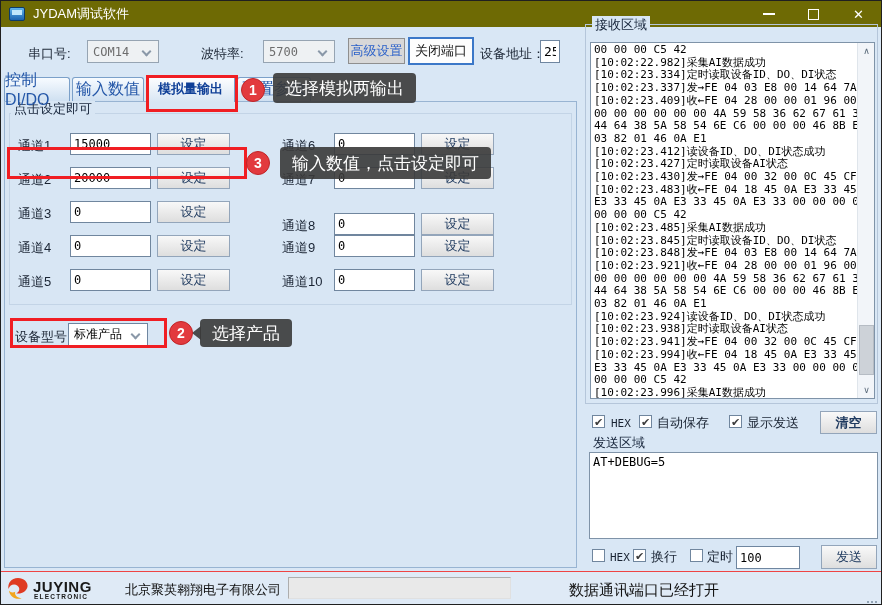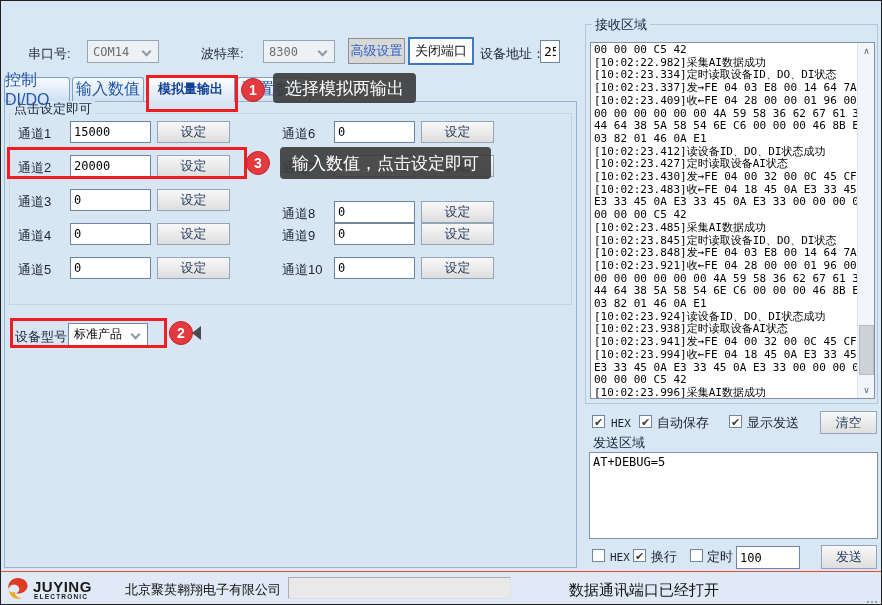--- a/index.html
+++ b/index.html
@@ -41,21 +41,21 @@
        color:#0f3f97;font-size:13px;z-index:3;}
   .tab1{left:3px;width:66px;}
   .tab2{left:71px;width:72px;}
   .tab3{left:145px;width:89px;}
   .tab4{left:236px;width:74px;}
 
   .tabpage{position:absolute;left:3px;top:100px;width:573px;height:467px;background:#d8e6f4;
            border:1px solid #98b4d2;z-index:1;}
   .groupbox{position:absolute;left:4px;top:11px;width:563px;height:192px;border:1px solid #c3d4e6;}
   .grouplabel{position:absolute;left:6px;top:-2px;background:#d8e6f4;padding:0 3px;font-size:13px;color:#16243a;}
-  .chrow{position:absolute;height:36px;}
+  .chrow{position:absolute;height:36px;margin-top:12px;}
   .chlabel{position:absolute;left:0;top:4px;font-size:13px;color:#1a2433;white-space:nowrap;}
   .chinput{position:absolute;left:52px;top:0;width:81px;height:22px;border:1px solid #70869e;background:#fff;
            font-family:"DejaVu Sans Mono",monospace;font-size:12px;padding:0 3px;}
   .chbtn{position:absolute;left:139px;top:0;width:73px;height:22px;background:linear-gradient(#f8f8f8,#dedede);
          border:1px solid #93a5ba;color:#1f3a5f;font-size:13px;text-align:center;line-height:20px;}
 
   
   .rgroupbox{position:absolute;border:1px solid #b5c6da;}
   .rgrouplabel{position:absolute;background:#d9e7f5;padding:0 3px;font-size:13px;color:#16243a;z-index:2;}
   .logbox{position:absolute;left:589px;top:41px;width:285px;height:357px;background:#fff;border:1px solid #7f93a8;overflow:hidden;}
@@ -93,29 +93,44 @@
   .ann-tip{position:absolute;background:rgba(58,58,58,0.9);color:#fff;border-radius:4px;font-size:17px;
            display:flex;align-items:center;padding:0 12px;white-space:nowrap;z-index:45;}
   .ann-arrow{position:absolute;width:0;height:0;border-top:7px solid transparent;border-bottom:7px solid transparent;
              border-right:9px solid rgba(58,58,58,0.9);z-index:45;}
 </style>
 </head>
 <body>
 
 <div id="window">
 
+  <div class="titlebar">
+    <div class="appicon"></div>
+    <span class="apptitle">JYDAM调试软件</span>
+    <div class="winbtns">
+      <div class="winbtn">
+          <span class="minglyph"></span>
+        </div>
+      <div class="winbtn">
+          <span class="maxglyph"></span>
+        </div>
+      <div class="winbtn">
+          <span>✕</span>
+        </div>
+    </div>
+  </div>
 
   <span class="lbl" style="left:27px;top:44px;">串口号:</span>
   <div class="combo" style="left:86px;top:39px;width:72px;">
     <span>COM14</span>
     <span class="chev"></span>
   </div>
   <span class="lbl" style="left:200px;top:44px;">波特率:</span>
   <div class="combo" style="left:262px;top:39px;width:72px;">
-    <span>8300</span>
+    <span>5700</span>
     <span class="chev"></span>
   </div>
   <div class="btn btn-adv">高级设置</div>
   <div class="btn btn-closeport">关闭端口</div>
   <span class="lbl" style="left:479px;top:44px;">设备地址：</span>
   <div style="position:absolute;left:539px;top:39px;width:20px;height:23px;">
     <input class="tbx" value="254" style="">
   </div>
 
   <div class="tab tab1">控制DI/DO</div>
@@ -224,21 +239,21 @@
       <div class="varrow" style="bottom:0;">∨</div>
     </div>
   </div>
 
   <span class="cbbox on" style="left:591px;top:414px;"><i class="check">✔</i></span>
   <span class="cblabel hexlabel" style="left:610px;top:416px;">HEX</span>
   <span class="cbbox on" style="left:638px;top:414px;"><i class="check">✔</i></span>
   <span class="cblabel" style="left:656px;top:413px;">自动保存</span>
   <span class="cbbox on" style="left:728px;top:414px;"><i class="check">✔</i></span>
   <span class="cblabel" style="left:746px;top:413px;">显示发送</span>
-  <div class="btn" style="left:819px;top:410px;width:57px;height:23px;">清空</div>
+  <div class="btn" style="left:819px;top:410px;width:57px;height:23px;font-weight:bold;">清空</div>
 
   <span class="rgrouplabel" style="left:589px;top:433px;">发送区域</span>
   <div class="sendbox">
     <pre class="sendpre">AT+DEBUG=5</pre>
   </div>
 
   <span class="cbbox" style="left:591px;top:548px;"><i class="check">✔</i></span>
   <span class="cblabel hexlabel" style="left:609px;top:550px;">HEX</span>
   <span class="cbbox on" style="left:632px;top:548px;"><i class="check">✔</i></span>
   <span class="cblabel" style="left:650px;top:547px;">换行</span>
@@ -266,14 +281,15 @@
   <div class="ann-circle" style="left:240px;top:77px;">1</div>
   <div class="ann-tip" style="left:272px;top:72px;height:30px;">选择模拟两输出</div>
 
   <div class="ann-rect" style="left:6px;top:146px;width:240px;height:32px;"></div>
   <div class="ann-circle" style="left:245px;top:150px;">3</div>
   <div class="ann-tip" style="left:279px;top:146px;height:32px;">输入数值，点击设定即可</div>
 
   <div class="ann-rect" style="left:9px;top:317px;width:157px;height:30px;"></div>
   <div class="ann-circle" style="left:168px;top:320px;">2</div>
   <div class="ann-arrow" style="left:191px;top:325px;"></div>
+  <div class="ann-tip" style="left:199px;top:318px;height:28px;">选择产品</div>
 
 </div>
 
 </body></html>

